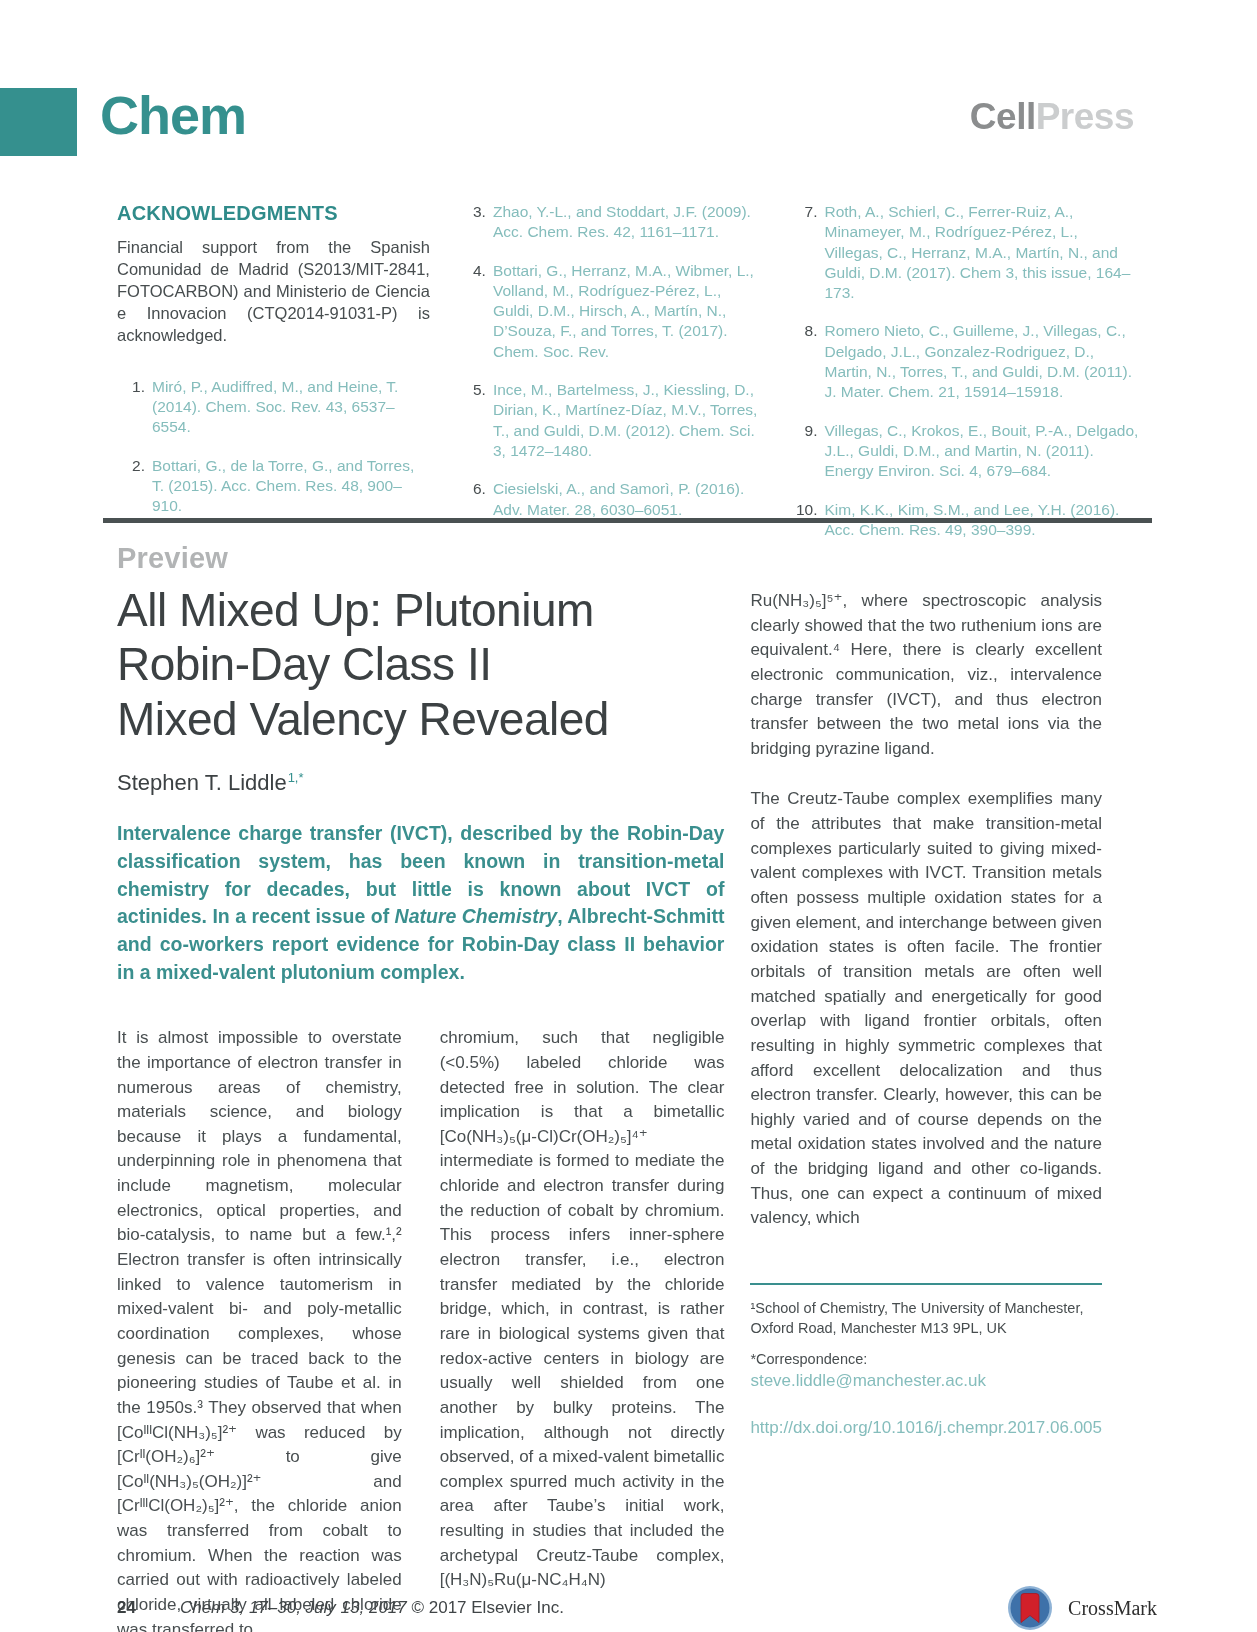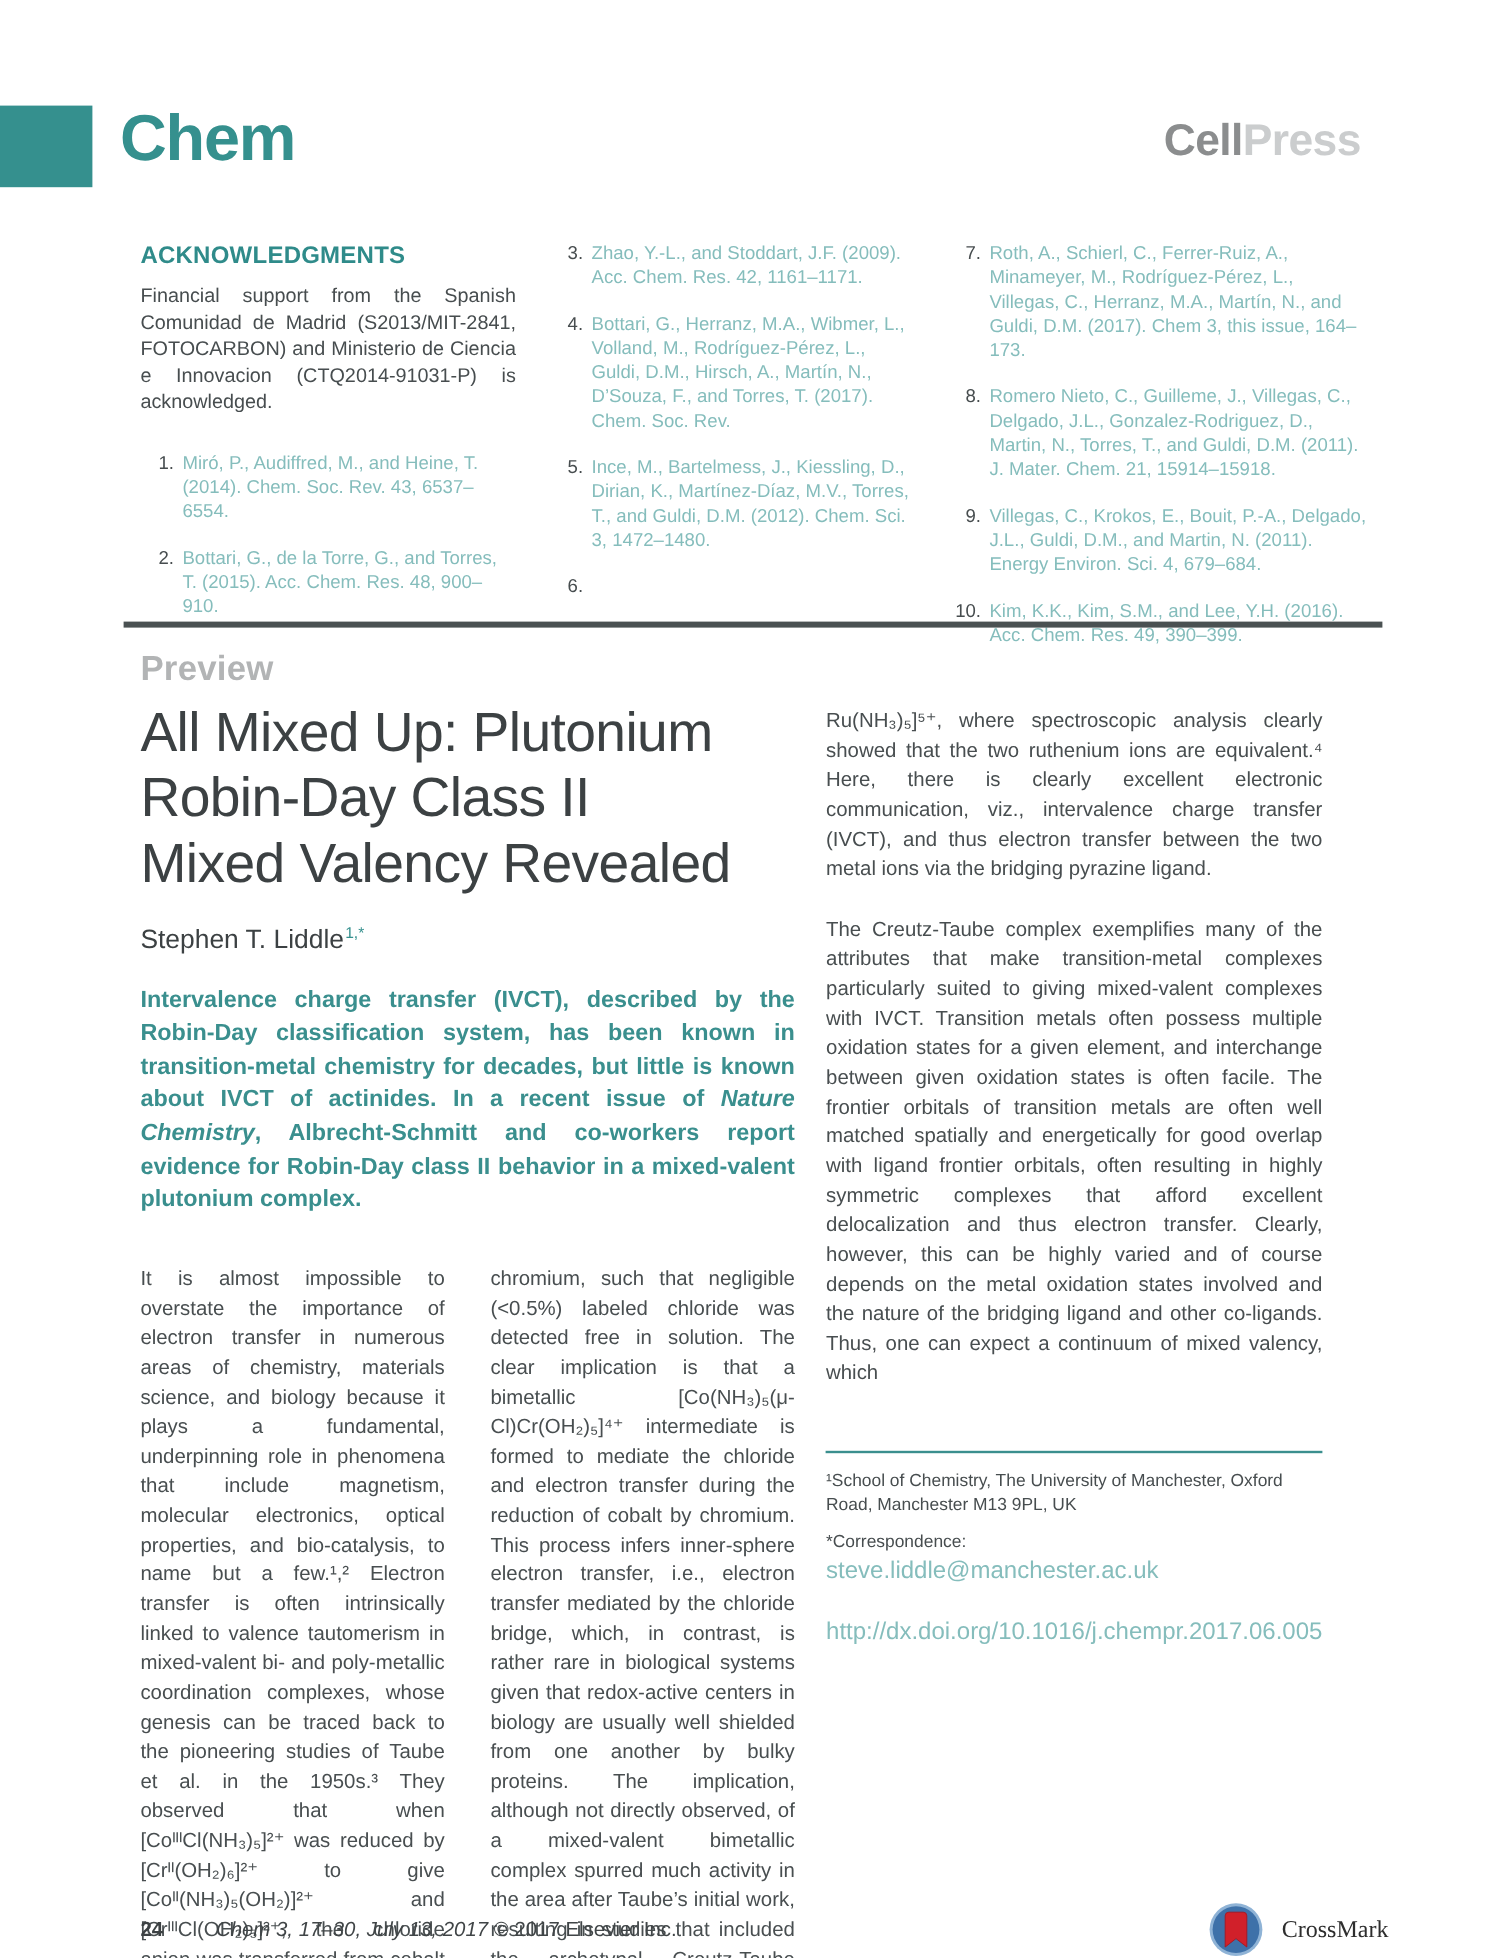--- a/index.html
+++ b/index.html
@@ -35,21 +35,21 @@
   .abstract{margin-top:24px;font-size:19.5px;font-weight:bold;color:#3a8f8e;line-height:1.42;text-align:justify;}
   .body-two-col{display:grid;grid-template-columns:1fr 1fr;column-gap:38px;margin-top:40px;}
   .body-par{margin:0;font-size:17px;line-height:1.45;text-align:justify;color:#484e50;hyphens:auto;-webkit-hyphens:auto;}
   .right-col{grid-column:3;padding-top:6px;}
   .par-gap{margin-top:26px;}
   
   .footnote-block{margin-top:52px;}
   .fn-rule{height:2px;background:#3a8f8e;margin-bottom:14px;}
   .fn-text{margin:0 0 12px 0;font-size:14.5px;line-height:1.35;color:#474d4f;text-align:left;}
   .fn-corr{margin:0;}
-  .fn-link{color:#85bdbc;text-decoration:none;cursor:pointer;display:inline-block;font-size:20px;line-height:1.35;}
+  .fn-link{color:#85bdbc;text-decoration:none;cursor:pointer;display:inline-block;font-size:17px;line-height:1.35;}
   .doi-row{margin-top:24px;}
   
   .footer{position:absolute;left:117px;right:95px;top:1584px;display:flex;align-items:center;}
   .page-num{font-weight:bold;font-size:17px;color:#3c4143;}
   .footer-citation{margin-left:44px;font-size:17px;color:#404547;}
   .footer-citation .it{font-style:italic;}
   .crossmark{margin-left:auto;display:flex;align-items:center;gap:14px;cursor:pointer;}
   .crossmark-label{font-family:"Liberation Serif","DejaVu Serif",serif;font-size:20px;color:#2e2e2e;}
 </style>
 </head>
@@ -86,20 +86,21 @@
       <div class="ref">
         <span class="ref-num">4.</span>
         <span class="ref-text">Bottari, G., Herranz, M.A., Wibmer, L., Volland, M., Rodríguez-Pérez, L., Guldi, D.M., Hirsch, A., Martín, N., D’Souza, F., and Torres, T. (2017). Chem. Soc. Rev.</span>
       </div>
       <div class="ref">
         <span class="ref-num">5.</span>
         <span class="ref-text">Ince, M., Bartelmess, J., Kiessling, D., Dirian, K., Martínez-Díaz, M.V., Torres, T., and Guldi, D.M. (2012). Chem. Sci. 3, 1472–1480.</span>
       </div>
       <div class="ref">
         <span class="ref-num">6.</span>
+        <span class="ref-text">Ciesielski, A., and Samorì, P. (2016). Adv. Mater. 28, 6030–6051.</span>
       </div>
     </div>
     <div>
       <div class="ref">
         <span class="ref-num">7.</span>
         <span class="ref-text">Roth, A., Schierl, C., Ferrer-Ruiz, A., Minameyer, M., Rodríguez-Pérez, L., Villegas, C., Herranz, M.A., Martín, N., and Guldi, D.M. (2017). Chem 3, this issue, 164–173.</span>
       </div>
       <div class="ref">
         <span class="ref-num">8.</span>
         <span class="ref-text">Romero Nieto, C., Guilleme, J., Villegas, C., Delgado, J.L., Gonzalez-Rodriguez, D., Martin, N., Torres, T., and Guldi, D.M. (2011). J. Mater. Chem. 21, 15914–15918.</span>

